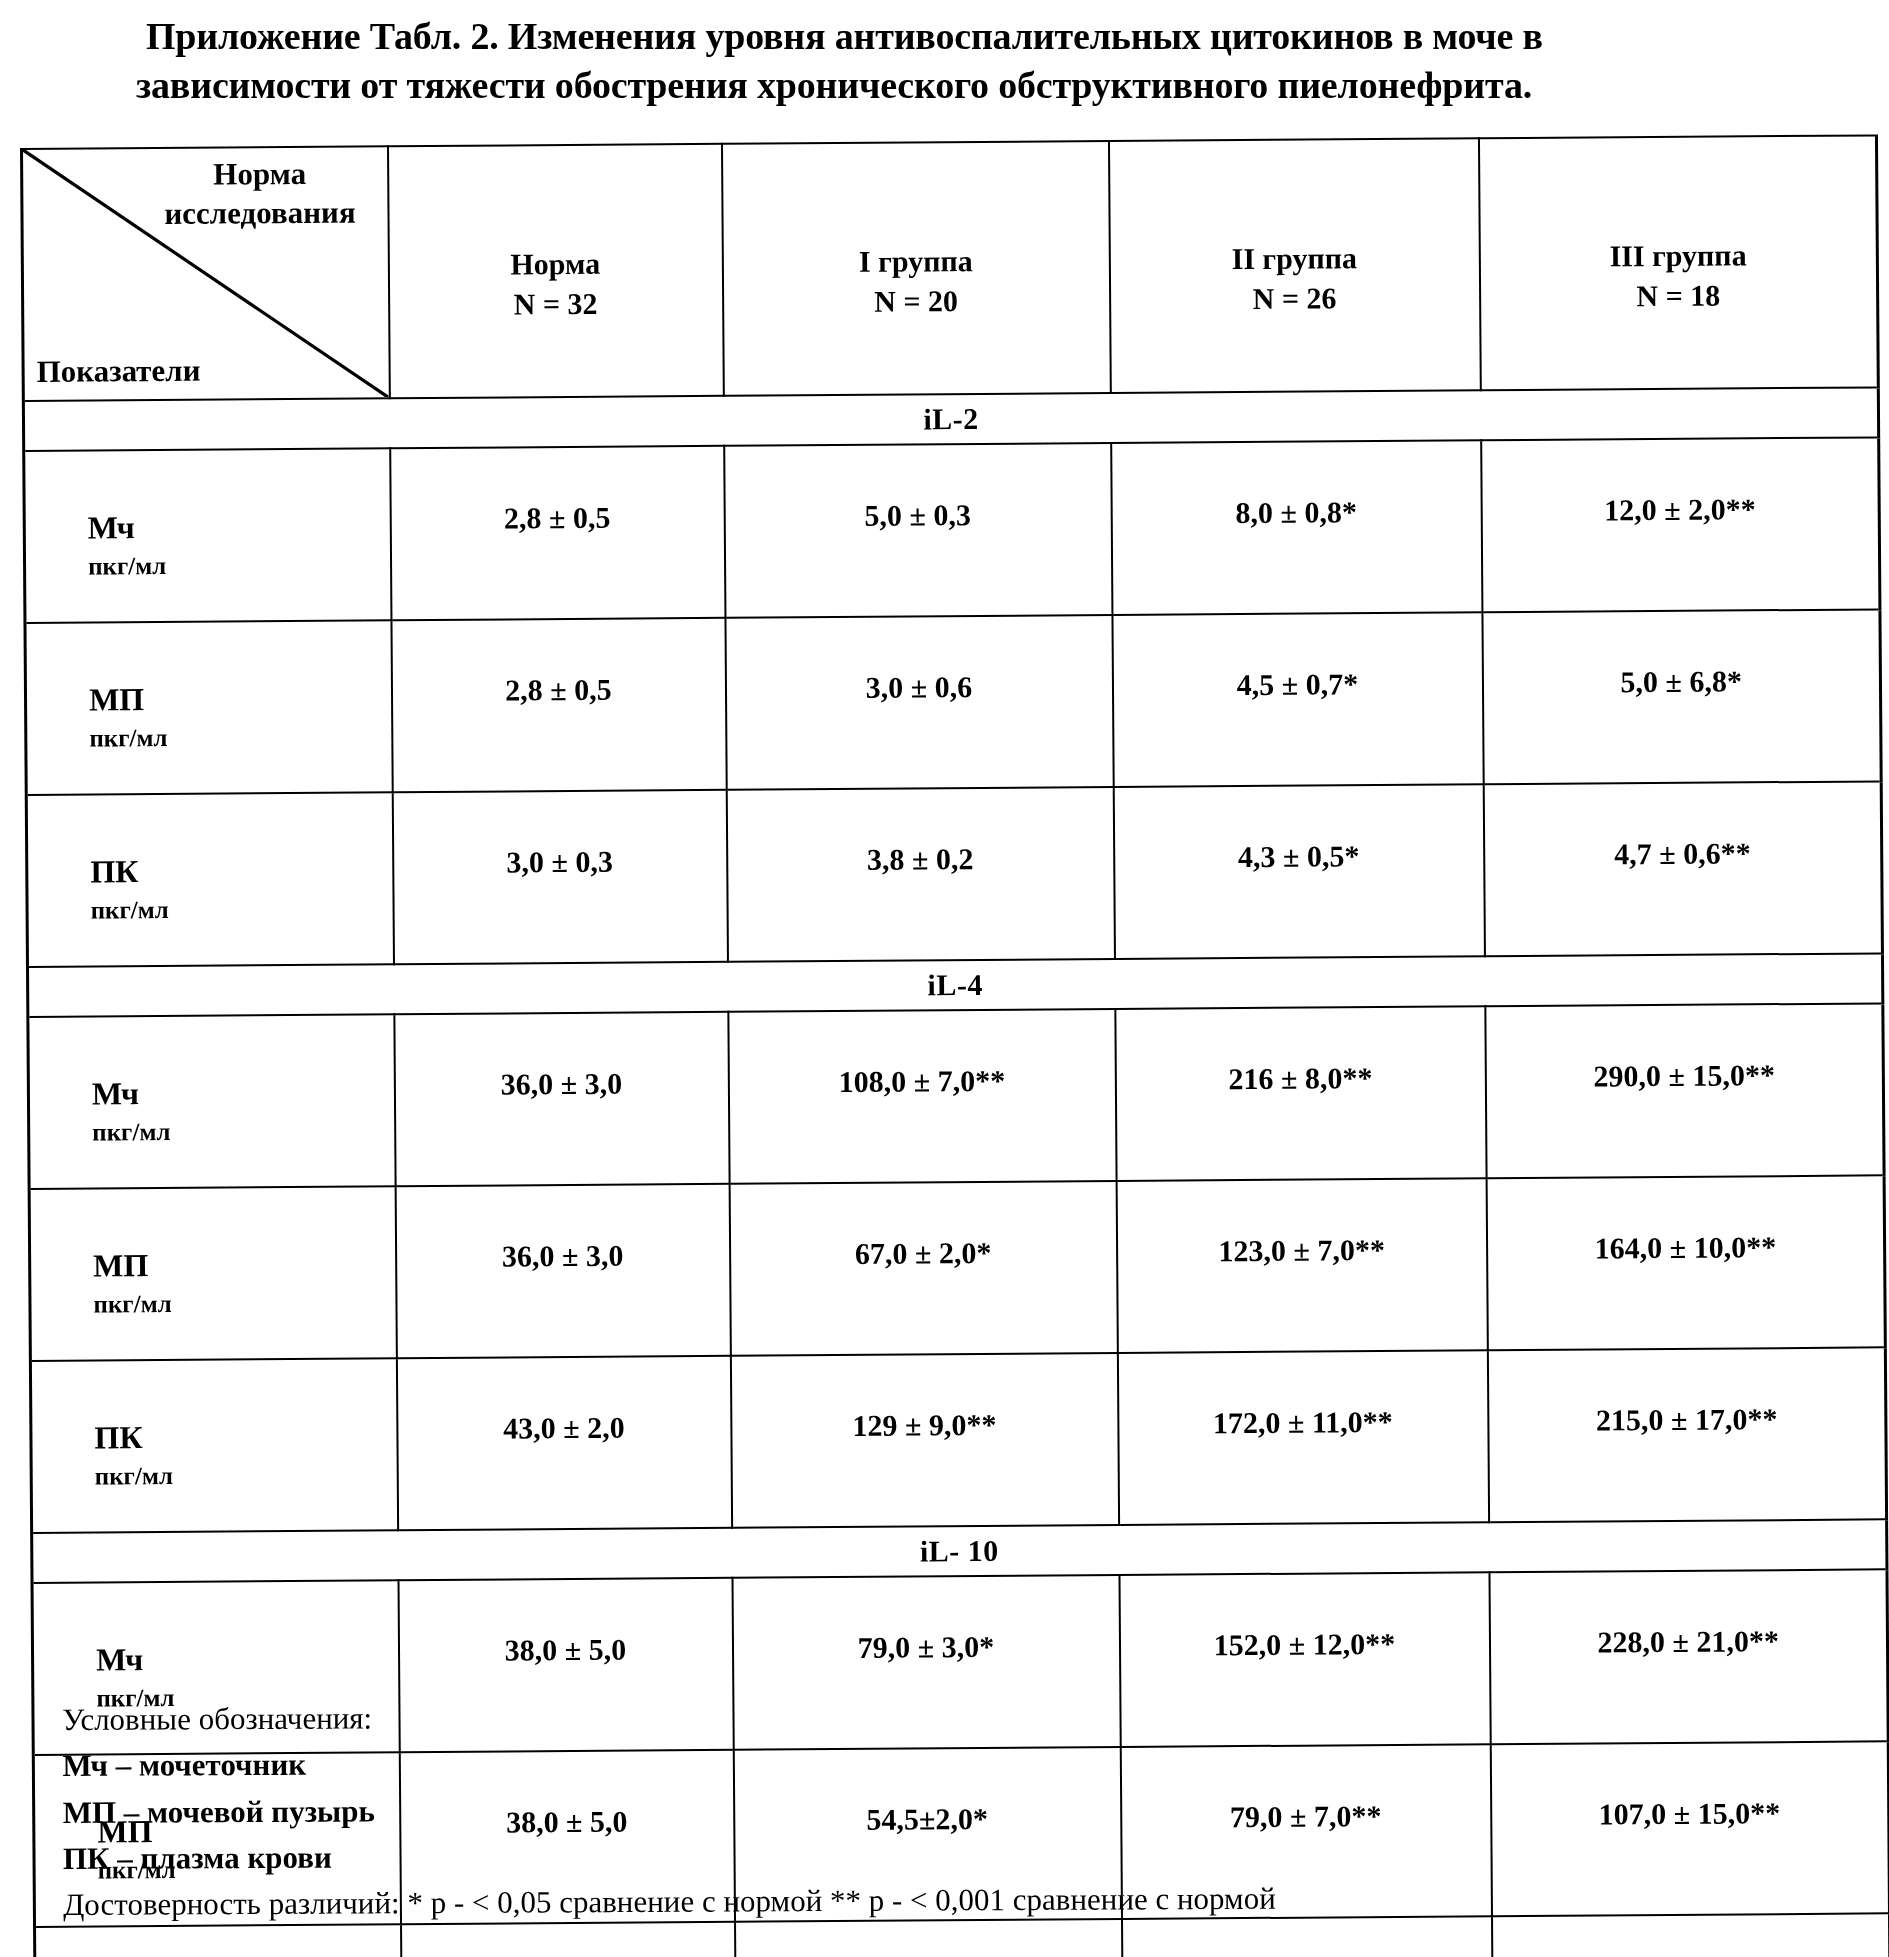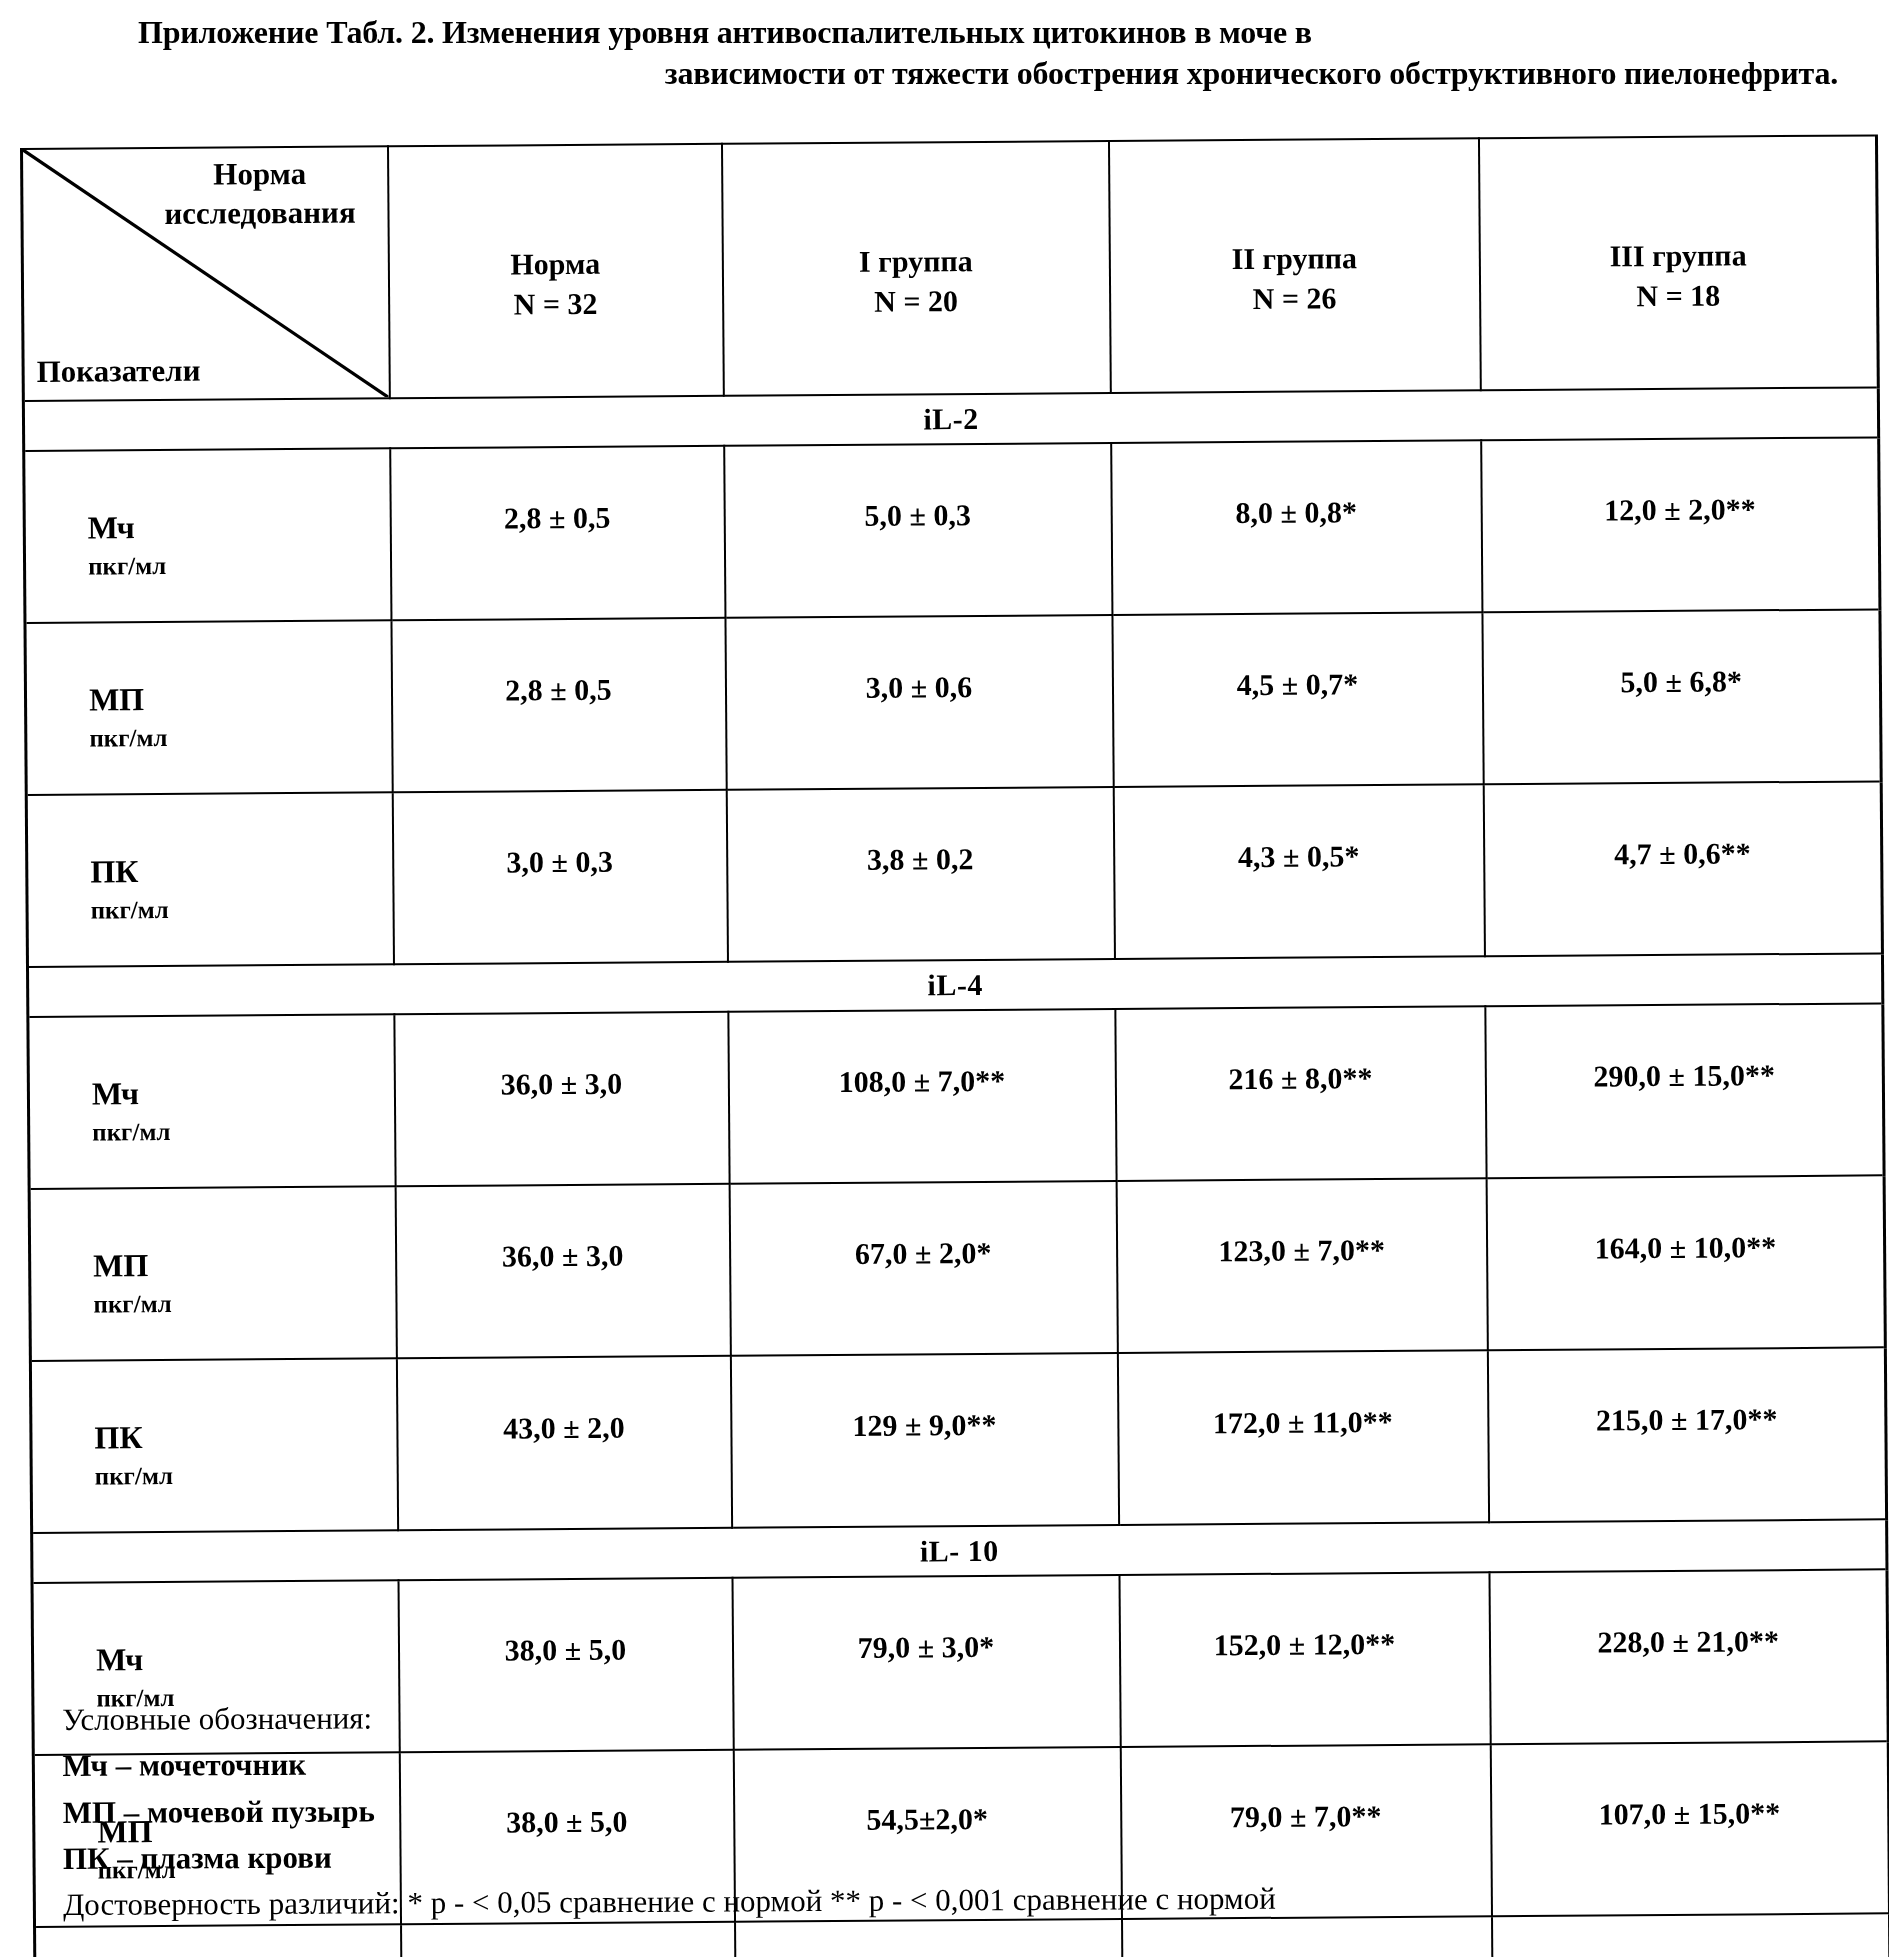--- a/index.html
+++ b/index.html
@@ -19,34 +19,34 @@
 
   .page {
     position: absolute;
     inset: 0;
     padding: 0;
   }
 
   
   .title-block {
     position: absolute;
-    left: 138px;
+    left: 146px;
     top: 12px;
     width: 1700px;
     font-weight: bold;
-    font-size: 32px;
+    font-size: 38px;
     line-height: 1.28;
     letter-spacing: -0.2px;
   }
   .title-line {
     display: block;
     white-space: nowrap;
   }
   .title-line.l1 { margin-left: 0px; }
-  .title-line.l2 { margin-left: -10px; text-align: right; }
+  .title-line.l2 { margin-left: -10px; }
 
   
   .table-wrap {
     position: absolute;
     left: 20px;
     top: 148px;
     width: 1855px;
     transform: rotate(-0.42deg);
     transform-origin: left top;
   }

